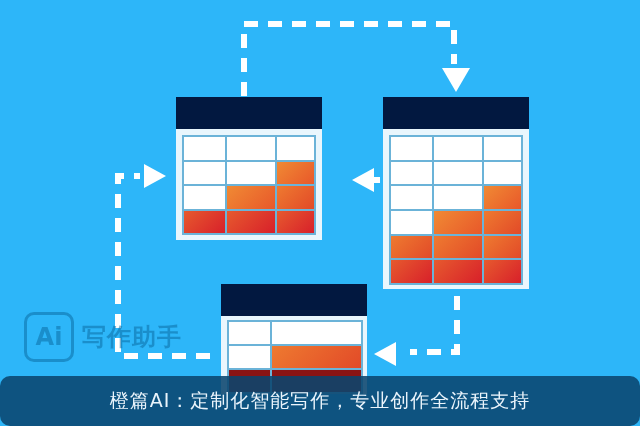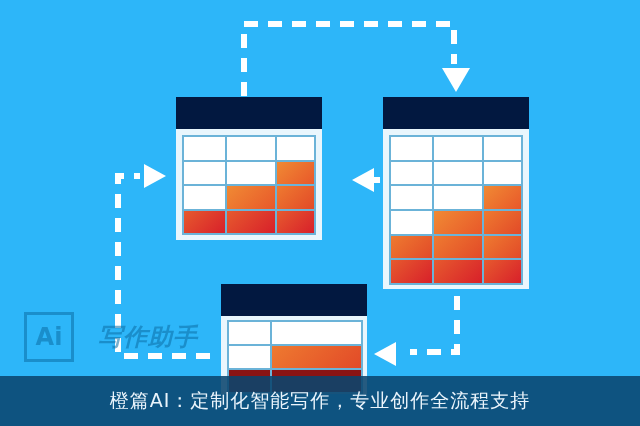--- a/index.html
+++ b/index.html
@@ -5,24 +5,24 @@
   html,body{margin:0;padding:0;}
   body{width:640px;height:426px;position:relative;overflow:hidden;background:#2db6f9;font-family:"DejaVu Sans",sans-serif;}
   .table{position:absolute;background:#e9f6fd;}
   .table .head{background:#021840;height:32px;}
   .table .grid{position:absolute;background:#6bb3d8;display:grid;gap:2px;padding:2px;}
   .cell{background:#fff;}
   .cell.o1{background:linear-gradient(135deg,#f08a34,#e8582a);}
   .cell.o2{background:linear-gradient(135deg,#ee7a30,#e24a28);}
   .cell.r{background:linear-gradient(135deg,#e65a2e,#d8202a);}
   svg.arrows{position:absolute;left:0;top:0;}
-  .banner{position:absolute;left:0;top:376px;width:640px;height:50px;background:rgba(10,70,110,0.88);color:#eaf4fb;font-size:19px;letter-spacing:1px;display:flex;align-items:center;justify-content:center;}
+  .banner{position:absolute;left:0;top:376px;width:640px;height:50px;background:rgba(10,70,110,0.88);color:#eaf4fb;font-size:19px;letter-spacing:1px;display:flex;align-items:center;justify-content:center;border-radius:10px;}
   .logo{position:absolute;left:24px;top:312px;display:flex;align-items:center;opacity:0.55;}
-  .logo-box{width:44px;height:44px;border:3px solid #0b6fa6;border-radius:0;color:#0b6fa6;font-weight:bold;font-size:24px;display:flex;align-items:center;justify-content:center;}
-  .logo-text{margin-left:24px;color:#0b6fa6;font-style:italic;}
+  .logo-box{width:44px;height:44px;border:3px solid #0b6fa6;border-radius:10px;color:#0b6fa6;font-weight:bold;font-size:24px;display:flex;align-items:center;justify-content:center;}
+  .logo-text{margin-left:8px;color:#0b6fa6;}
   .logo-cn{font-size:24px;font-weight:bold;letter-spacing:1px;}
   .logo-en{font-size:12px;letter-spacing:1px;}
 </style>
 </head>
 <body>
 
 <svg class="arrows" width="640" height="426">
   <g stroke="#fff" stroke-width="6" fill="none" stroke-dasharray="14,10">
     <path d="M244 96 V24 H454 V64"></path>
     <path d="M457 296 V352 H410"></path>

